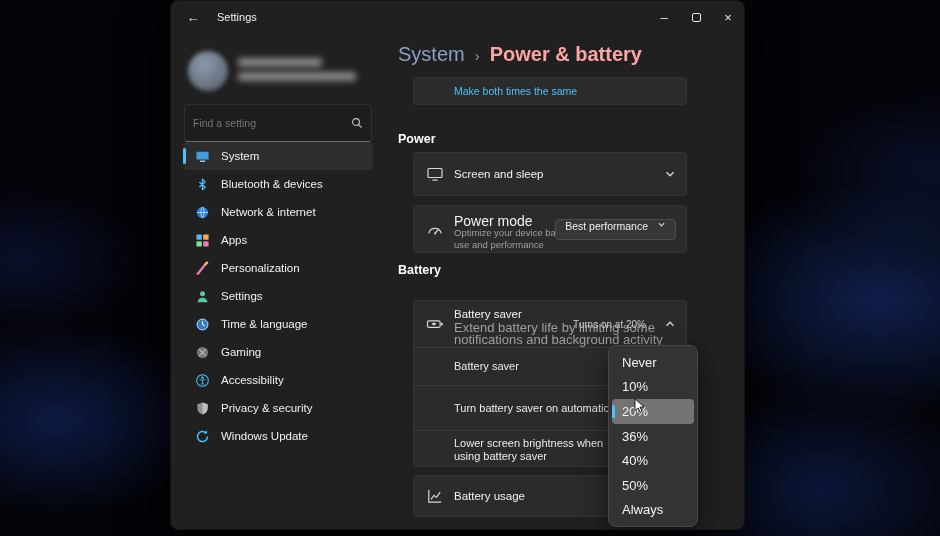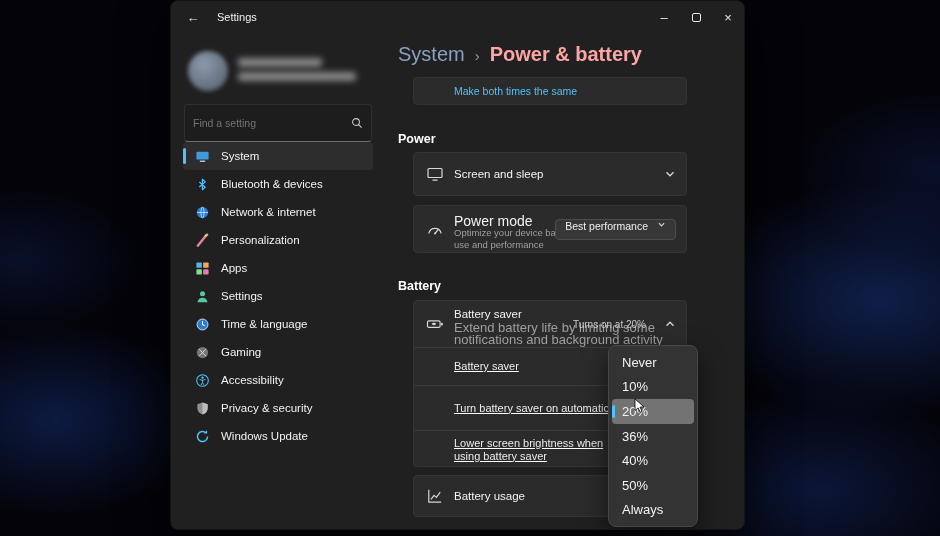--- a/index.html
+++ b/index.html
@@ -56,21 +56,21 @@
   .card-mode { top:204px; height:48px; }
   .row-icon { position:absolute; left:12px; top:50%; transform:translateY(-50%); width:18px; height:18px; }
   .row-label { position:absolute; left:40px; top:50%; transform:translateY(-50%); font-size:11.5px; color:#f2f2f2; }
   .chev { position:absolute; right:10px; top:50%; transform:translateY(-50%); width:12px; height:12px; }
   .chev.up { transform:translateY(-50%) rotate(180deg); }
   .mode-title { position:absolute; left:40px; top:7px; font-size:14px; color:#f2f2f2; }
   .mode-desc { position:absolute; left:40px; top:21px; width:172px; font-size:9.5px; line-height:11.5px; color:#9f9f9f; }
   .dropdown-btn { position:absolute; right:10px; top:13px; height:21px; display:flex; align-items:flex-start; gap:9px;
     padding:0 9px; background:#373737; border:1px solid #4d4d4d; border-radius:4px; font-size:10.5px; color:#f0f0f0; }
   .dropdown-btn svg { width:9px; height:9px; }
-  .group { top:299px; height:167px;text-decoration:underline; }
+  .group { top:299px; height:167px; }
   .g-header { position:relative; height:46px; }
   .g-title { position:absolute; left:40px; top:7px; font-size:11.5px; color:#f2f2f2; }
   .g-desc { position:absolute; left:40px; top:21px; width:250px; font-size:13px; line-height:11.5px; color:#9f9f9f; }
   .g-status { position:absolute; right:40px; top:18px; font-size:10px; color:#c9c9c9; }
   .g-row { position:relative; border-top:1px solid #3a3a3a; display:flex; align-items:center; padding-left:40px; color:#ebebeb; font-size:11px; line-height:13px; }
   .g-row.r1 { height:38px; }
   .g-row.r2 { height:45px; }
   .g-row.r3 { height:38px; }
   .g-row .wrap2 { width:190px; }
   .g-row .wrap3 { width:168px; }
@@ -136,33 +136,33 @@
     </div>
     <div class="nav-item">
       <svg viewBox="0 0 16 16">
           <circle cx="8" cy="8" r="6" fill="#2b7cd3"></circle>
           <path d="M2 8h12 M8 2c2.2 1.8 2.2 10.2 0 12-2.2-1.8-2.2-10.2 0-12z" stroke="#bfe0ff" stroke-width=".9" fill="none"></path>
         </svg>
       <span class="lbl">Network &amp; internet</span>
     </div>
     <div class="nav-item">
       <svg viewBox="0 0 16 16">
-          <path d="M3 13.5 L10.5 4.2" stroke="#e87bb0" stroke-width="2.6" stroke-linecap="round"></path>
-          <path d="M11.2 3.4 L12.8 1.8" stroke="#f2c16b" stroke-width="2.6" stroke-linecap="round"></path>
-        </svg>
-      <span class="lbl">Personalization</span>
-    </div>
-    <div class="nav-item">
-      <svg viewBox="0 0 16 16">
           <rect x="1.5" y="1.5" width="5.8" height="5.8" rx="1" fill="#58b2f2"></rect>
           <rect x="8.7" y="1.5" width="5.8" height="5.8" rx="1" fill="#f2a85c"></rect>
           <rect x="1.5" y="8.7" width="5.8" height="5.8" rx="1" fill="#7ee08a"></rect>
           <rect x="8.7" y="8.7" width="5.8" height="5.8" rx="1" fill="#e87bb0"></rect>
         </svg>
       <span class="lbl">Apps</span>
+    </div>
+    <div class="nav-item">
+      <svg viewBox="0 0 16 16">
+          <path d="M3 13.5 L10.5 4.2" stroke="#e87bb0" stroke-width="2.6" stroke-linecap="round"></path>
+          <path d="M11.2 3.4 L12.8 1.8" stroke="#f2c16b" stroke-width="2.6" stroke-linecap="round"></path>
+        </svg>
+      <span class="lbl">Personalization</span>
     </div>
     <div class="nav-item">
       <svg viewBox="0 0 16 16">
           <circle cx="8" cy="5.1" r="2.7" fill="#58c7a5"></circle>
           <path d="M2.6 14c.6-3.1 2.8-4.7 5.4-4.7s4.8 1.6 5.4 4.7z" fill="#58c7a5"></path>
         </svg>
       <span class="lbl">Settings</span>
     </div>
     <div class="nav-item">
       <svg viewBox="0 0 16 16">
@@ -234,21 +234,21 @@
     <span class="mode-title">Power mode</span>
     <span class="mode-desc">Optimize your device based on power use and performance</span>
     <div class="dropdown-btn">
       <span>Best performance</span>
       <svg viewBox="0 0 12 12">
           <polyline points="2.5,4.2 6,7.8 9.5,4.2" fill="none" stroke="#d0d0d0" stroke-width="1.6"></polyline>
         </svg>
     </div>
   </div>
 
-  <div class="section-h" style="top:278px">Battery</div>
+  <div class="section-h" style="top:262px">Battery</div>
 
   <div class="card group">
     <div class="g-header">
       <svg class="row-icon icon-stroke" viewBox="0 0 18 18">
           <rect x="1.5" y="5.8" width="12.6" height="6.6" rx="1.5" fill="none" stroke="#d8d8d8" stroke-width="1.2"></rect>
           <rect x="15" y="7.7" width="1.8" height="2.8" rx=".7" fill="#d8d8d8"></rect>
           <path d="M5.5 9.1c1.2-1.6 3.2-1.8 4.6-.7-.6 1.8-2.6 2.6-4.6.7z" fill="#d8d8d8"></path>
         </svg>
       <span class="g-title">Battery saver</span>
       <span class="g-desc">Extend battery life by limiting some notifications and background activity</span>

